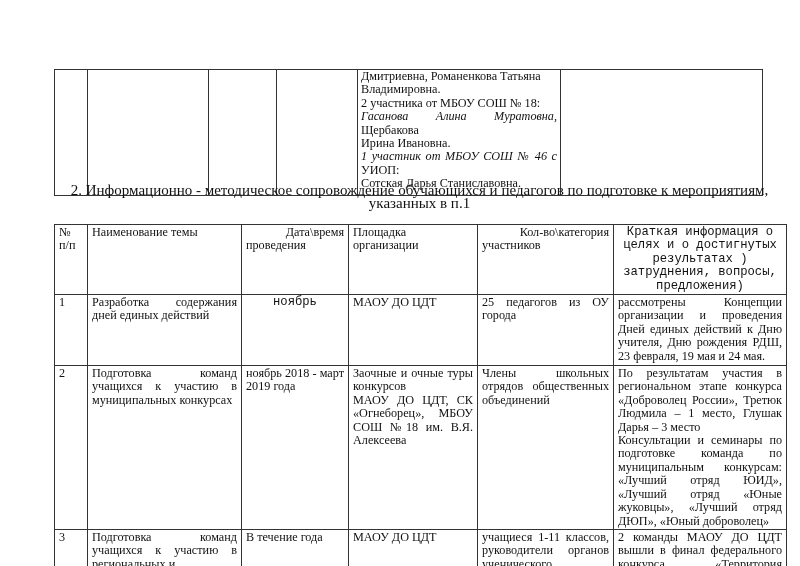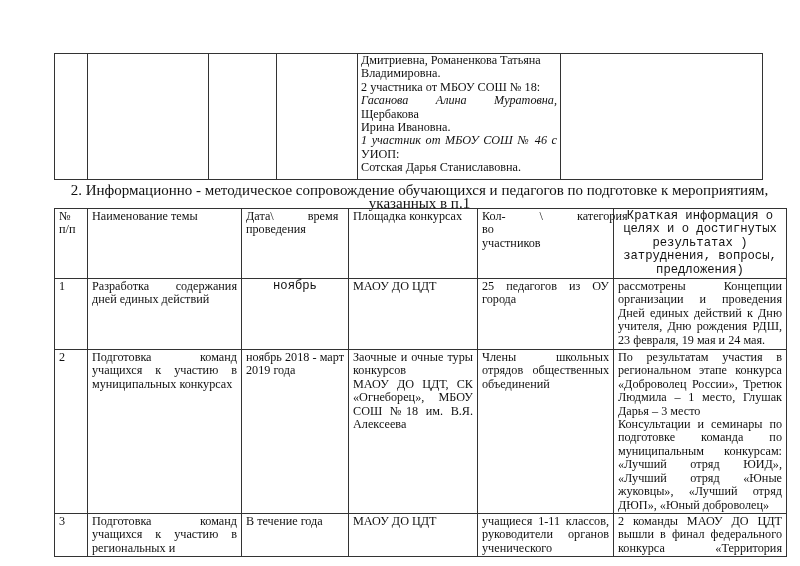--- a/index.html
+++ b/index.html
@@ -1,39 +1,39 @@
 <!DOCTYPE html>
 <html><head>
   <meta charset="utf-8">
   <style>
     html, body { margin: 0; padding: 0; }
     body {
       width: 800px; height: 566px; background: #ffffff; position: relative; overflow: hidden;
       font-family: "Liberation Serif", "DejaVu Serif", serif; color: #111; font-size: 12.2px; line-height: 13.4px;
     }
     .page { position: absolute; left: 0; top: 0; width: 800px; height: 566px; }
-    table { border-collapse: collapse; position: absolute; table-layout: fixed; }
+    table { border-collapse: collapse; position: absolute; table-layout: fixed; margin-top: 16px; }
     td { border: 1px solid #333; vertical-align: top; padding: 1px 4px 1px 4px; }
     #top-table { left: 54px; top: 53px; width: 708px; }
     #top-table td { height: 123px; }
     #top-table td.names { padding: 0 3px; }
     .just { text-align: justify; }
     .center { text-align: center; font-family: Liberation Mono, monospace; }
     .line { display: block; }
     .line.j { text-align: justify; text-align-last: justify; font-style: italic; }
     #section-title {
       position: absolute; left: 54px; width: 731px; top: 184px; text-align: center; font-size: 15px;
     }
     #info-table { left: 54px; top: 208px; width: 732px; }
     #info-table thead td { height: 48px; }
     #info-table tr.r1 td { height: 68px; }
     #info-table tr.r2 td { height: 154px; }
     #info-table tr.r3 td { height: 36px; border-bottom: 1px solid #333; }
     .clip { overflow: hidden; max-height: 40px; }
-    .hdr-spread { display: flex; justify-content: flex-start; gap: 34px; }
+    .hdr-spread { display: flex; justify-content: flex-end; }
   </style>
 </head>
 <body>
 
 <div class="page">
 
   <table id="top-table">
     <colgroup>
       <col style="width:33px">
         <col style="width:121px">
@@ -79,21 +79,21 @@
       <tr>
         <td>№ п/п</td>
         <td>Наименование темы</td>
         <td>
           <div class="hdr-spread">
               <span>Дата\</span>
               <span>время</span>
             </div>
           <span>проведения</span>
         </td>
-        <td>Площадка конкурсах</td>
+        <td>Площадка организации</td>
         <td>
           <div class="hdr-spread">
               <span>Кол-во</span>
               <span>\</span>
               <span>категория</span>
             </div>
           <span>участников</span>
         </td>
         <td class="center">Краткая информация о целях и о достигнутых результатах ) затруднения, вопросы, предложения)</td>
       </tr>

